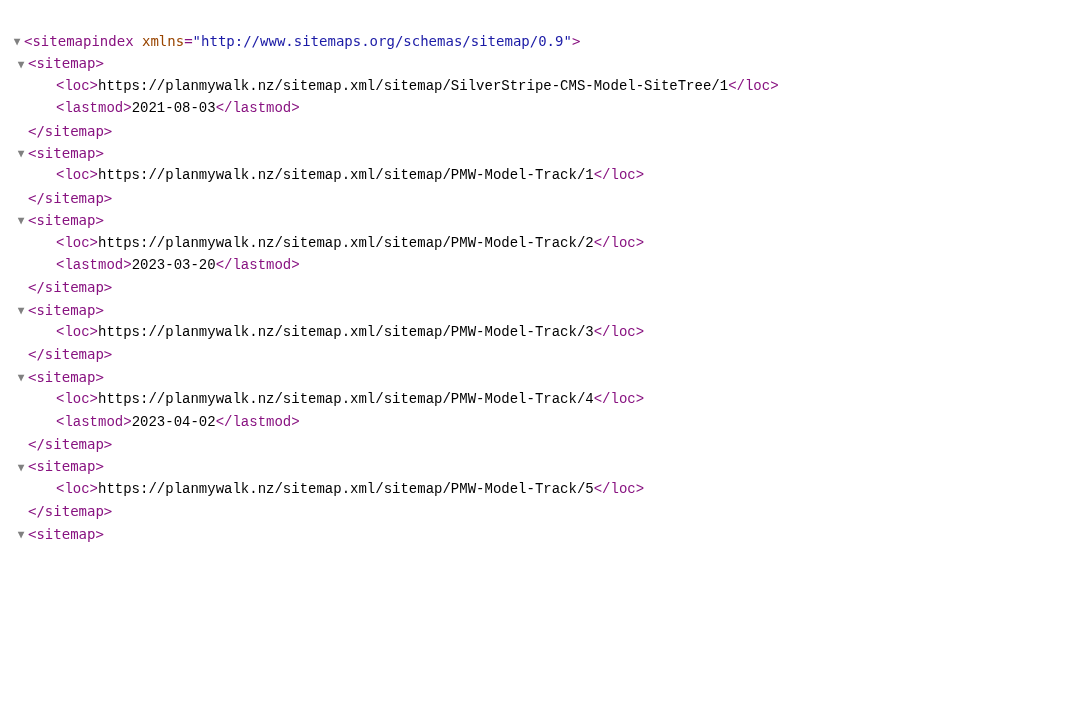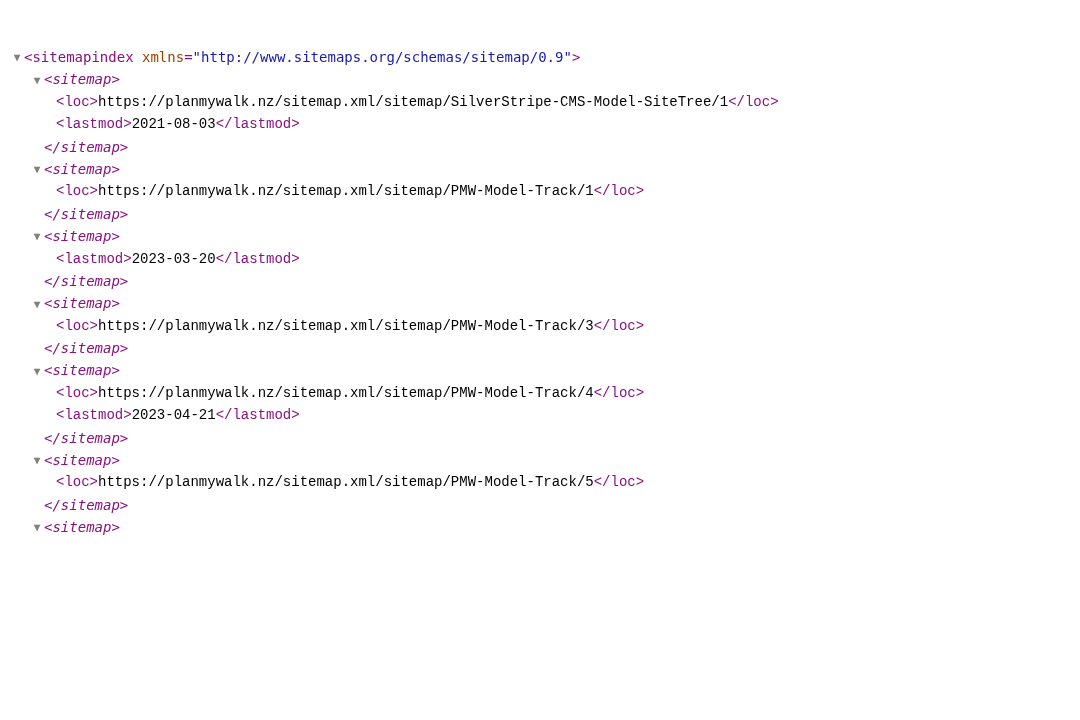--- a/index.html
+++ b/index.html
@@ -19,22 +19,22 @@
     .toggle {
       color: #808080;
       display: inline-block;
       width: 14px;
       text-align: center;
       cursor: pointer;
       font-size: 11px;
       vertical-align: middle;
       user-select: none;
     }
-    .indent-0 { margin-left: 0; margin-top: 16px; }
-    .indent-1 { margin-left: 20px; font-style: italic; }
+    .indent-0 { margin-left: 0; }
+    .indent-1 { margin-left: 4px; }
     .indent-2 { margin-left: 32px; font-family: Liberation Mono, monospace; }
     .no-toggle-pad { padding-left: 14px; }
     .tag { color: #881280; }
     .attr-name { color: #994500; }
     .attr-value { color: #1a1aa6; }
     .text { color: #000000; }
     .quote { color: #1a1aa6; }
     .line { display: block; }
   </style>
 </head>
@@ -43,26 +43,27 @@
 <div id="xml-tree">
     <div class="line indent-0"><span class="toggle">▼</span><span class="tag">&lt;sitemapindex</span> <span class="attr-name">xmlns</span><span class="tag">=</span><span class="quote">"</span><span class="attr-value">http://www.sitemaps.org/schemas/sitemap/0.9</span><span class="quote">"</span><span class="tag">&gt;</span></div>
     <div class="line indent-1"><span class="toggle">▼</span><span class="tag">&lt;sitemap&gt;</span></div>
     <div class="line indent-2 no-toggle-pad"><span class="tag">&lt;loc&gt;</span><span class="text">https://planmywalk.nz/sitemap.xml/sitemap/SilverStripe-CMS-Model-SiteTree/1</span><span class="tag">&lt;/loc&gt;</span></div>
     <div class="line indent-2 no-toggle-pad"><span class="tag">&lt;lastmod&gt;</span><span class="text">2021-08-03</span><span class="tag">&lt;/lastmod&gt;</span></div>
     <div class="line indent-1 no-toggle-pad"><span class="tag">&lt;/sitemap&gt;</span></div>
     <div class="line indent-1"><span class="toggle">▼</span><span class="tag">&lt;sitemap&gt;</span></div>
     <div class="line indent-2 no-toggle-pad"><span class="tag">&lt;loc&gt;</span><span class="text">https://planmywalk.nz/sitemap.xml/sitemap/PMW-Model-Track/1</span><span class="tag">&lt;/loc&gt;</span></div>
     <div class="line indent-1 no-toggle-pad"><span class="tag">&lt;/sitemap&gt;</span></div>
     <div class="line indent-1"><span class="toggle">▼</span><span class="tag">&lt;sitemap&gt;</span></div>
+    <div class="line indent-2 no-toggle-pad"><span class="tag">&lt;loc&gt;</span><span class="text">https://planmywalk.nz/sitemap.xml/sitemap/PMW-Model-Track/2</span><span class="tag">&lt;/loc&gt;</span></div>
     <div class="line indent-2 no-toggle-pad"><span class="tag">&lt;lastmod&gt;</span><span class="text">2023-03-20</span><span class="tag">&lt;/lastmod&gt;</span></div>
     <div class="line indent-1 no-toggle-pad"><span class="tag">&lt;/sitemap&gt;</span></div>
     <div class="line indent-1"><span class="toggle">▼</span><span class="tag">&lt;sitemap&gt;</span></div>
     <div class="line indent-2 no-toggle-pad"><span class="tag">&lt;loc&gt;</span><span class="text">https://planmywalk.nz/sitemap.xml/sitemap/PMW-Model-Track/3</span><span class="tag">&lt;/loc&gt;</span></div>
     <div class="line indent-1 no-toggle-pad"><span class="tag">&lt;/sitemap&gt;</span></div>
     <div class="line indent-1"><span class="toggle">▼</span><span class="tag">&lt;sitemap&gt;</span></div>
     <div class="line indent-2 no-toggle-pad"><span class="tag">&lt;loc&gt;</span><span class="text">https://planmywalk.nz/sitemap.xml/sitemap/PMW-Model-Track/4</span><span class="tag">&lt;/loc&gt;</span></div>
-    <div class="line indent-2 no-toggle-pad"><span class="tag">&lt;lastmod&gt;</span><span class="text">2023-04-21</span><span class="tag">&lt;/lastmod&gt;</span></div>
+    <div class="line indent-2 no-toggle-pad"><span class="tag">&lt;lastmod&gt;</span><span class="text">2023-04-02</span><span class="tag">&lt;/lastmod&gt;</span></div>
     <div class="line indent-1 no-toggle-pad"><span class="tag">&lt;/sitemap&gt;</span></div>
     <div class="line indent-1"><span class="toggle">▼</span><span class="tag">&lt;sitemap&gt;</span></div>
     <div class="line indent-2 no-toggle-pad"><span class="tag">&lt;loc&gt;</span><span class="text">https://planmywalk.nz/sitemap.xml/sitemap/PMW-Model-Track/5</span><span class="tag">&lt;/loc&gt;</span></div>
     <div class="line indent-1 no-toggle-pad"><span class="tag">&lt;/sitemap&gt;</span></div>
     <div class="line indent-1"><span class="toggle">▼</span><span class="tag">&lt;sitemap&gt;</span></div>
   </div>
 
 </body></html>

